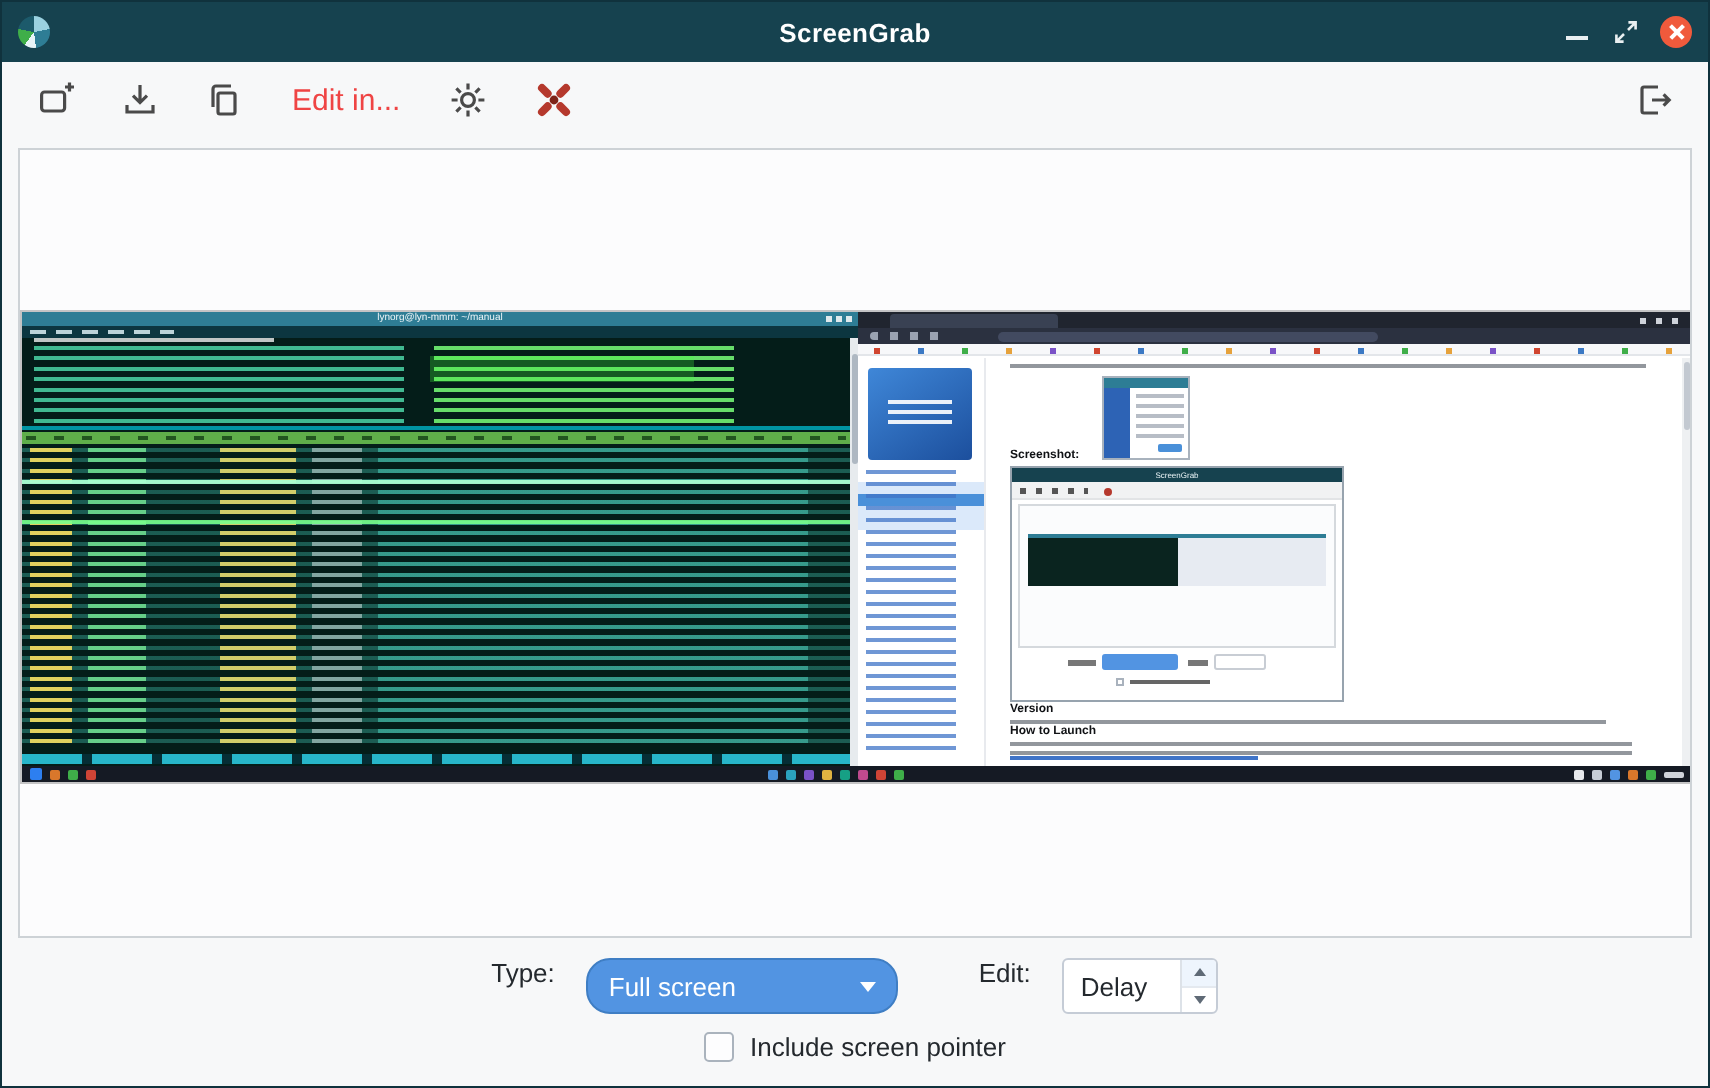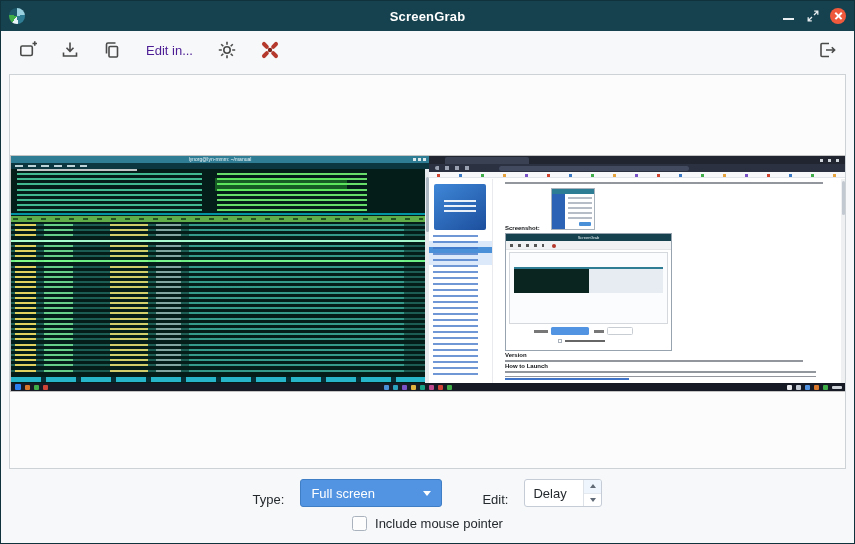--- a/index.html
+++ b/index.html
@@ -17,21 +17,21 @@
   .tb-max{width:13px;height:13px;display:flex;align-items:center;justify-content:center}
   .tb-close{width:16px;height:16px;border-radius:50%;background:#f05a3c;position:relative}
   .tb-close::before,.tb-close::after{content:"";position:absolute;left:3.5px;top:7px;width:9px;height:1.8px;background:#fff}
   .tb-close::before{transform:rotate(45deg)}
   .tb-close::after{transform:rotate(-45deg)}
 
   
   .toolbar{height:38px;display:flex;align-items:center;gap:16px;padding:0 14px;flex:0 0 auto}
   .tool-btn{display:flex;align-items:center;justify-content:center;background:none;border:none;padding:3px}
   .tool-btn svg{display:block}
-  .edit-in{font-size:13px;color:#4c1d95;padding:3px 5px}
+  .edit-in{font-size:15px;color:#ef4444;padding:3px 5px}
   .toolbar-spacer{flex:1}
 
   
   .preview{flex:1;margin:5px 8px 4px 8px;border:1px solid #cdd2d6;background:#fcfcfd;position:relative;overflow:hidden}
   .thumb{position:absolute;left:1px;top:81px;width:835px;height:235px;overflow:hidden;box-shadow:0 0 0 1px rgba(0,0,0,.22)}
 
   
   .t-term{position:absolute;left:0;top:0;width:418px;height:227px;background:#041d19;overflow:hidden}
   .term-titlebar{height:7px;background:#2e7d95;color:#ecf5f8;font-size:5px;line-height:7px;text-align:center;overflow:hidden;position:relative;white-space:nowrap}
   .term-titlebar::after{content:"";position:absolute;right:2px;top:2px;width:14px;height:3px;
@@ -134,23 +134,23 @@
   .tb-dot{width:5px;height:5px;border-radius:1px;flex:0 0 auto}
   .tb-start{width:6px;height:6px;background:#2d7ff0;border-radius:1px;flex:0 0 auto}
   .tb-sp{flex:1}
   .tb-clock{width:10px;height:3px;background:#cfd3da;border-radius:1px;flex:0 0 auto}
   .d1{background:#d9772b}.d2{background:#3fae49}.d3{background:#cf4436}.d4{background:#7a52c7}
   .d5{background:#2ba3bf}.d6{background:#e0b341}.d7{background:#c7cdd6}.d8{background:#4a90d9}
   .d9{background:#bf4a8e}.d10{background:#16a085}.d11{background:#e8eaed}.d12{background:#5294e2}
 
   
   .controls{flex:0 0 auto;padding:6px 0 12px;display:flex;flex-direction:column;align-items:center;gap:9px}
-  .row1{display:flex;align-items:flex-end;gap:16px}
+  .row1{display:flex;align-items:flex-start;gap:16px}
   .lbl{font-size:13px;color:#24292e}
-  .combo{width:142px;height:28px;background:#5294e2;border:1px solid #3f7ec4;border-radius:3px;display:flex;align-items:center;justify-content:space-between;color:#fff;font-size:13px;padding:0 10px;margin-right:24px}
+  .combo{width:156px;height:28px;background:#5294e2;border:1px solid #3f7ec4;border-radius:12px;display:flex;align-items:center;justify-content:space-between;color:#fff;font-size:13px;padding:0 10px;margin-right:24px}
   .combo-arrow{width:0;height:0;border-left:4px solid transparent;border-right:4px solid transparent;border-top:5px solid #fff}
   .spin{width:78px;height:28px;background:#fff;border:1px solid #c5ccd6;border-radius:3px;display:flex;align-items:stretch;overflow:hidden}
   .spin-val{flex:1;font-size:13px;color:#24292e;padding-left:8px;display:flex;align-items:center}
   .spin-btns{width:18px;border-left:1px solid #dde2e8;display:flex;flex-direction:column}
   .spin-up,.spin-down{flex:1;display:flex;align-items:center;justify-content:center}
   .spin-up{background:#eef5fd;border-bottom:1px solid #e4e9ef}
   .spin-up::after{content:"";width:0;height:0;border-left:3.5px solid transparent;border-right:3.5px solid transparent;border-bottom:4.5px solid #5f6a76}
   .spin-down::after{content:"";width:0;height:0;border-left:3.5px solid transparent;border-right:3.5px solid transparent;border-top:4.5px solid #5f6a76}
   .row2{display:flex;align-items:center;gap:8px}
   .checkbox{width:15px;height:15px;border:1px solid #aab3bd;border-radius:2.5px;background:#fdfdfe}
@@ -337,17 +337,17 @@
       <div class="spin">
         <span class="spin-val">Delay</span>
         <div class="spin-btns">
           <div class="spin-up"></div>
           <div class="spin-down"></div>
         </div>
       </div>
     </div>
     <div class="row2">
       <span class="checkbox"></span>
-      <span class="lbl">Include mouse pointer</span>
+      <span class="lbl">Include screen pointer</span>
     </div>
   </div>
 
 </div>
 
 </body></html>

